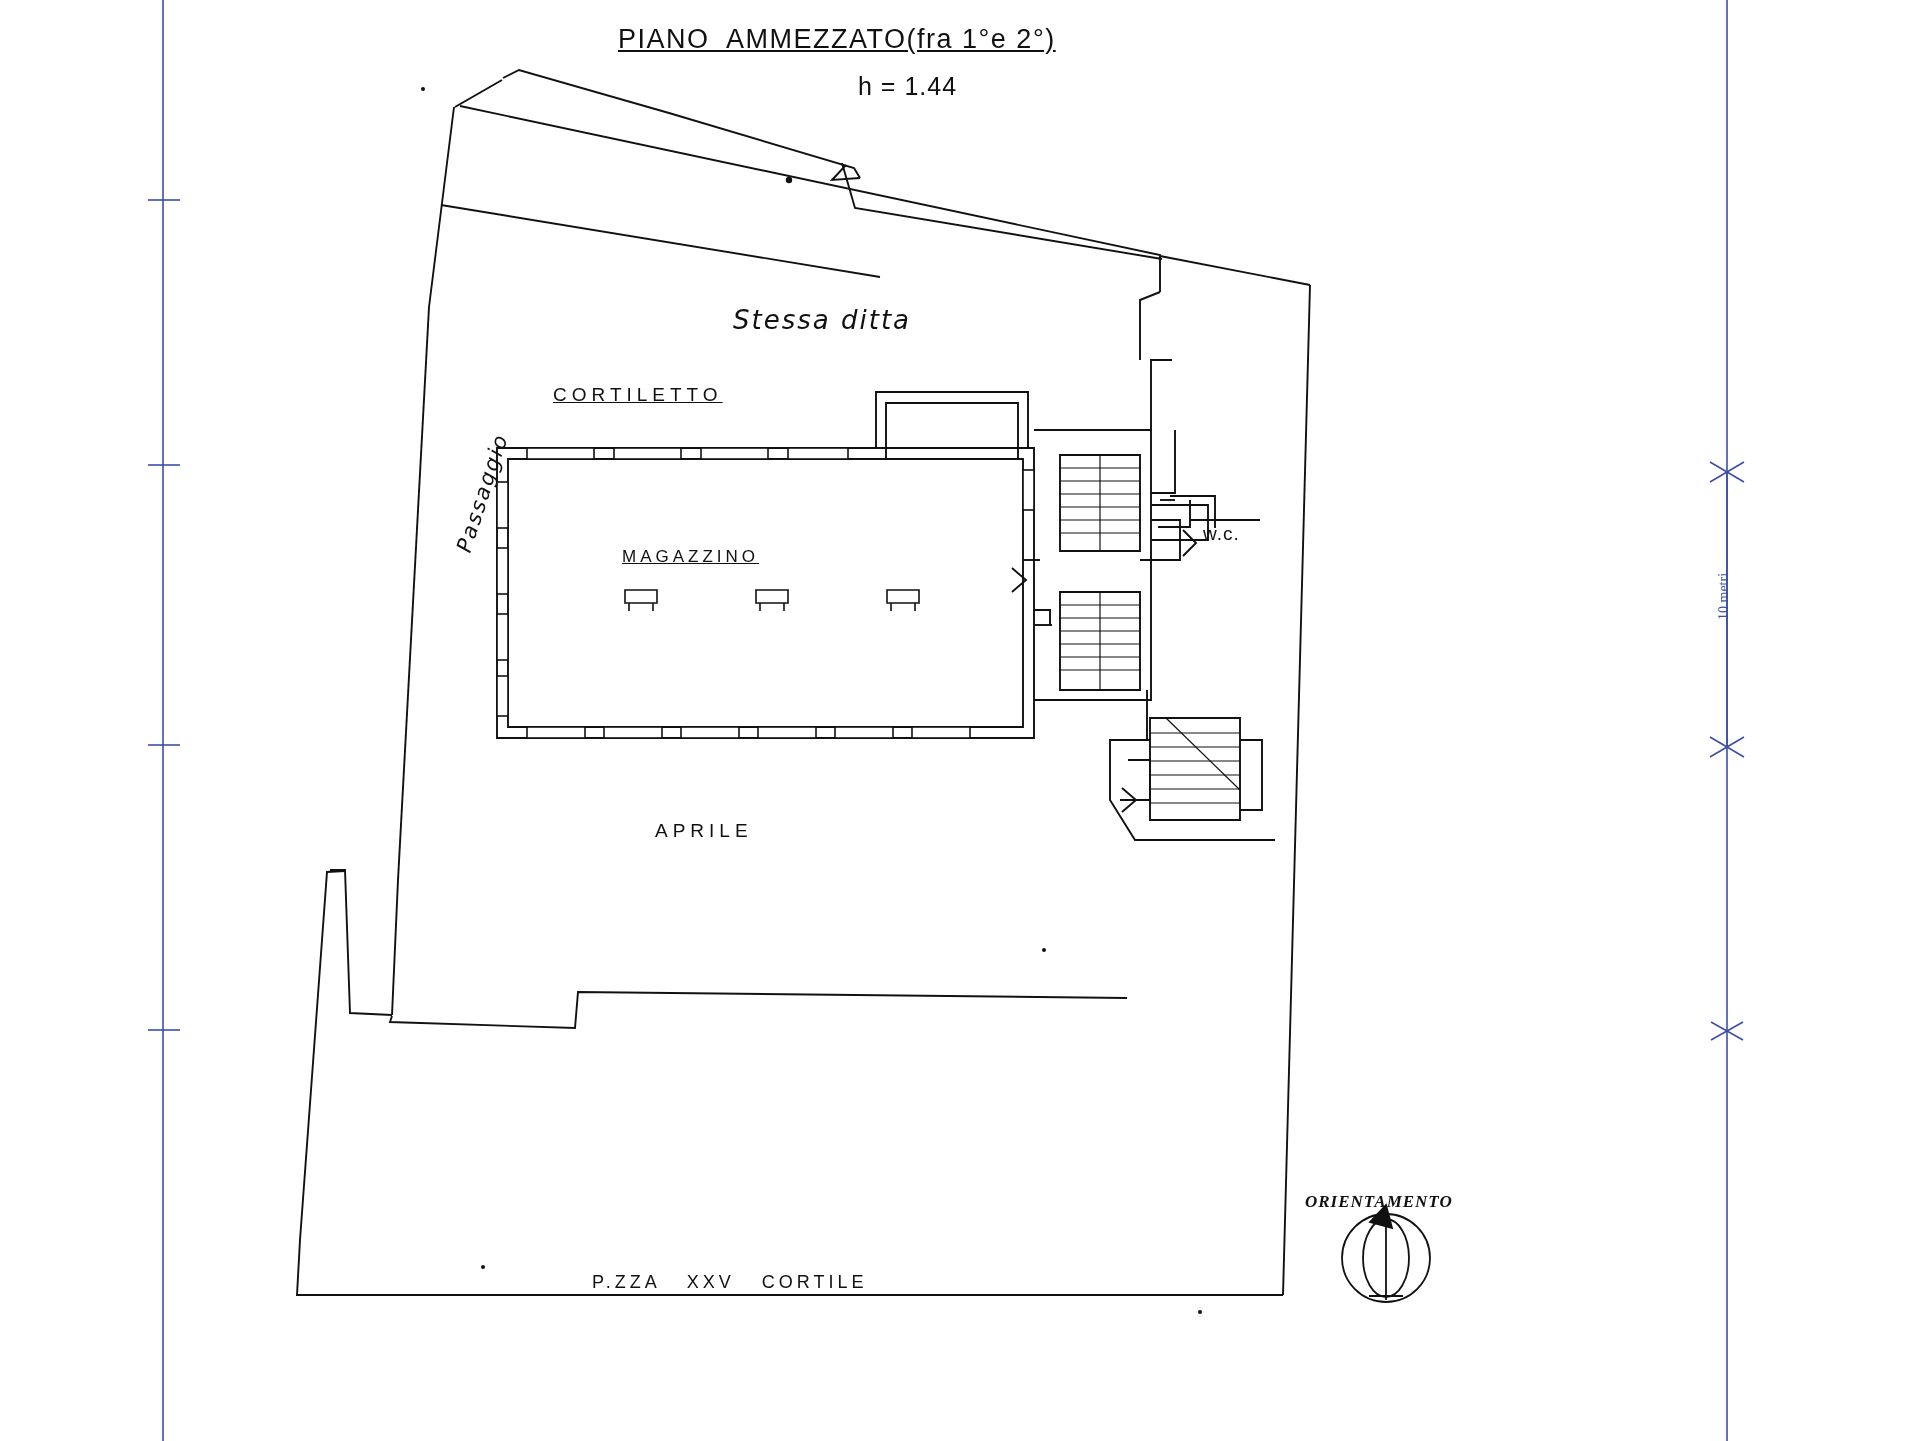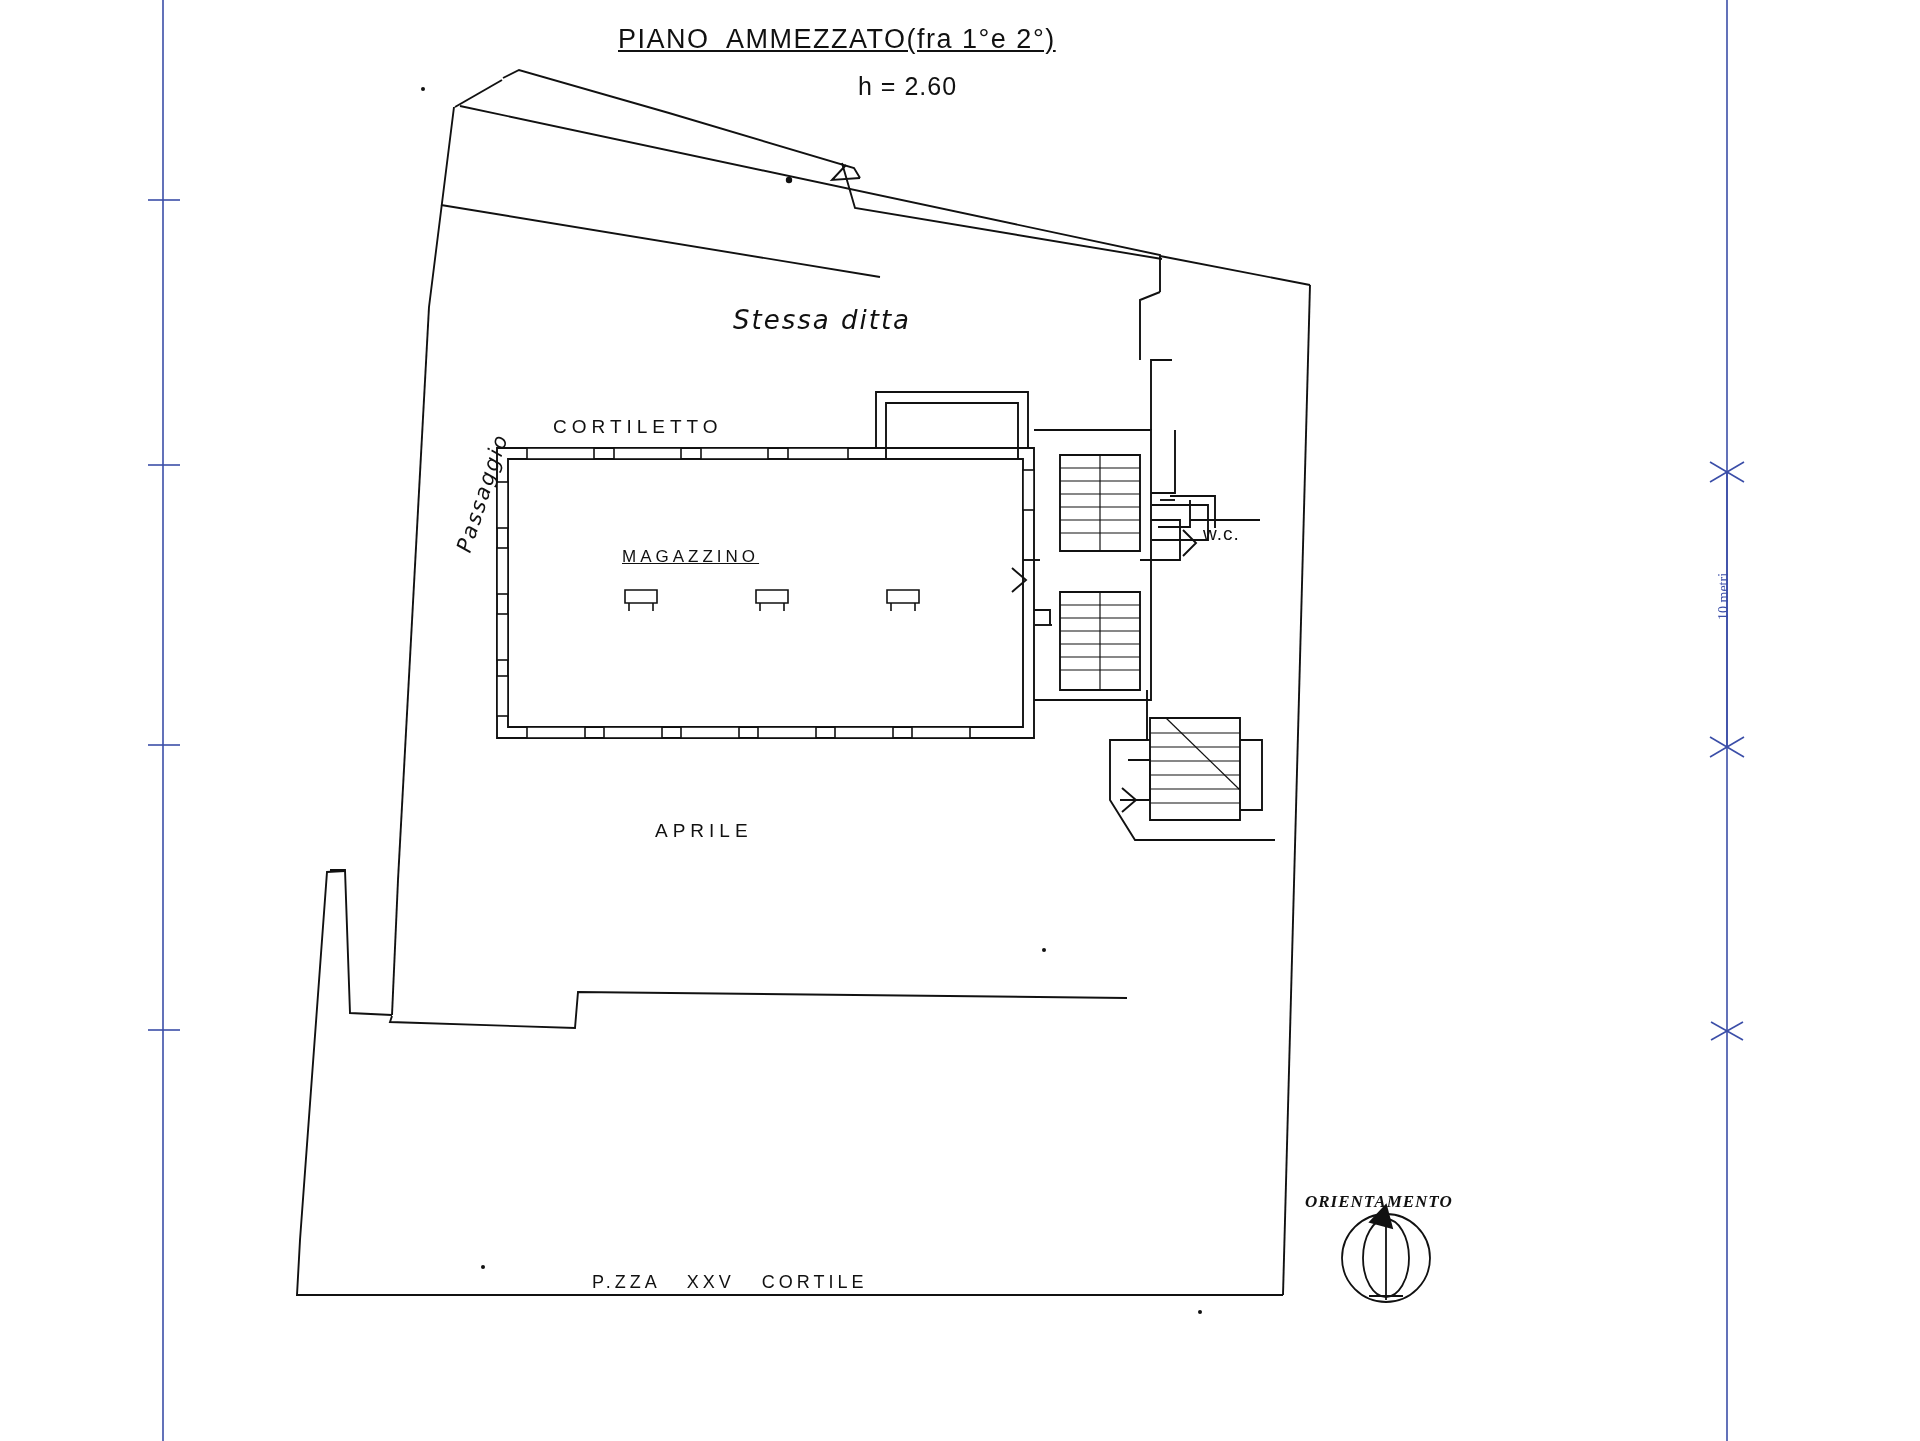--- a/index.html
+++ b/index.html
@@ -177,25 +177,25 @@
     <g stroke="#111111" fill="none" stroke-width="1.8">
       <circle cx="1386" cy="1258" r="44"></circle>
       <ellipse cx="1386" cy="1258" rx="23" ry="39"></ellipse>
       <line x1="1386" y1="1205" x2="1386" y2="1300"></line>
       <line x1="1369" y1="1296" x2="1403" y2="1296"></line>
       <path d="M 1370,1222 L 1386,1205 L 1392,1228 Z" fill="#111111"></path>
     </g>
   </svg>
 
   <div class="txt title-main" style="left:618px;top:24px;">PIANO  AMMEZZATO(fra 1°e 2°)</div>
-  <div class="txt title-sub" style="left:858px;top:72px;">h = 2.60</div>
+  <div class="txt title-sub" style="left:858px;top:72px;">h = 1.44</div>
 
   <div class="txt hand" style="left:733px;top:305px;">Stessa ditta</div>
 
-  <div class="txt room-label" style="left:553px;top:416px;">CORTILETTO</div>
+  <div class="txt room-label" style="left:553px;top:384px;text-decoration:underline;">CORTILETTO</div>
 
   <div class="txt room-label-u" style="left:622px;top:547px;">MAGAZZINO</div>
 
   <div class="txt small-lbl" style="left:1203px;top:523px;">w.c.</div>
 
   <div class="txt room-label" style="left:655px;top:820px;">APRILE</div>
 
   <div class="txt vert-hand" style="left:452px;top:548px;">Passaggio</div>
 
   <div class="txt street" style="left:592px;top:1272px;">P.ZZA   XXV   CORTILE</div>

